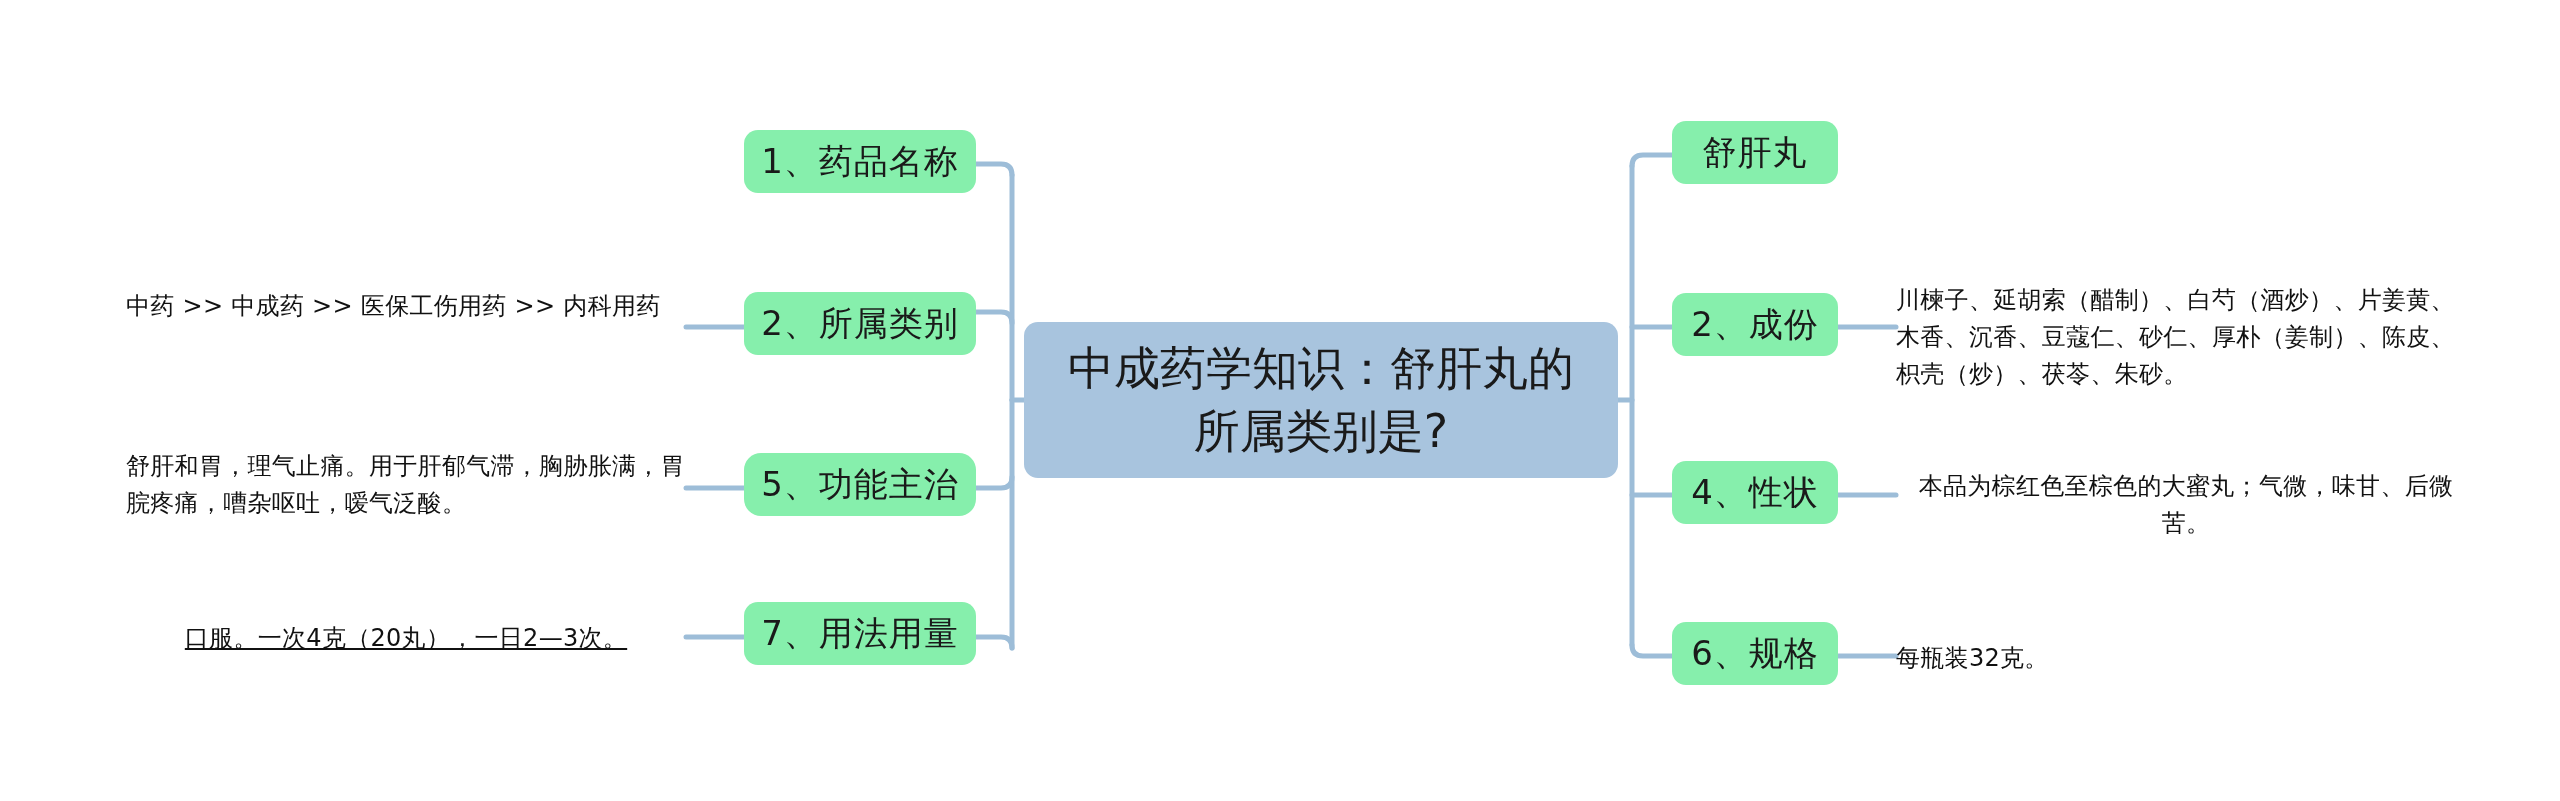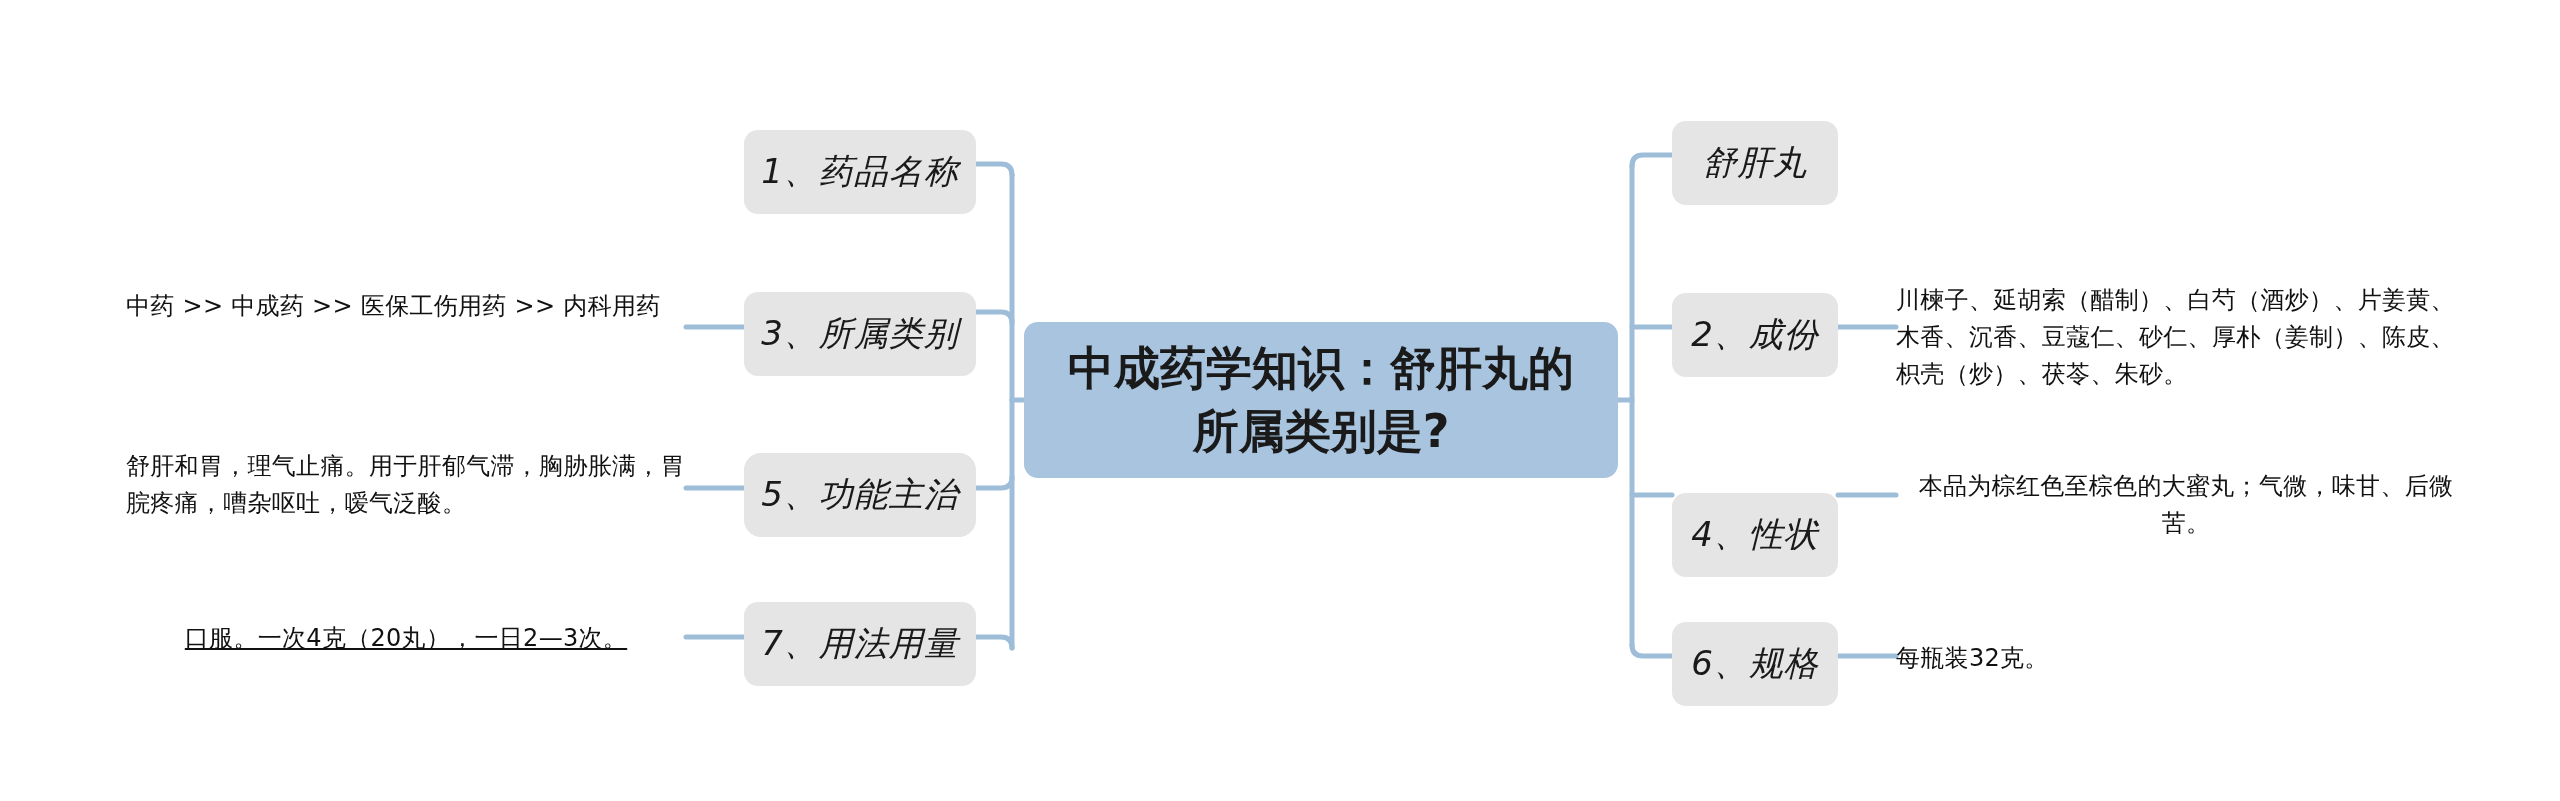--- a/index.html
+++ b/index.html
@@ -29,34 +29,32 @@
     position: absolute;
     box-sizing: border-box;
     display: flex;
     align-items: center;
     justify-content: center;
     border-radius: 14px;
     color: #1a1a1a;
     white-space: nowrap;
   }
   .node-sub {
-    background: #e5e5e5;
+    background: #86efac;
     font-size: 34px;
     letter-spacing: 1px;
-    height: 84px;
-    font-style: italic;
+    height: 63px;
   }
   .node-center {
     background: #a8c4de;
     font-size: 46px;
     line-height: 1.38;
     text-align: center;
     white-space: normal;
     padding: 10px 24px;
-    font-weight: bold;
   }
   .leaf-text {
     position: absolute;
     box-sizing: border-box;
     color: #111111;
     font-size: 24px;
     line-height: 1.55;
     letter-spacing: 0.3px;
     white-space: normal;
   }
@@ -102,21 +100,21 @@
       <path d="M 1838 495 L 1896 495"></path>
       <path d="M 1838 656 L 1896 656"></path>
     </g>
   </svg>
 
   <div class="node node-sub" style="left:744px; top:130px; width:232px;">
     <span>1、药品名称</span>
   </div>
 
   <div class="node node-sub" style="left:744px; top:292px; width:232px;">
-    <span>3、所属类别</span>
+    <span>2、所属类别</span>
   </div>
 
   <div class="node node-sub" style="left:744px; top:453px; width:232px;border-radius:17px;">
     <span>5、功能主治</span>
   </div>
 
   <div class="node node-sub" style="left:744px; top:602px; width:232px;">
     <span>7、用法用量</span>
   </div>
 
@@ -131,21 +129,21 @@
   </div>
 
   <div class="node node-sub" style="left:1672px; top:121px; width:166px;justify-content:center;">
     <span>舒肝丸</span>
   </div>
 
   <div class="node node-sub" style="left:1672px; top:293px; width:166px;">
     <span>2、成份</span>
   </div>
 
-  <div class="node node-sub" style="left:1672px; top:461px; width:166px;margin-top:32px;">
+  <div class="node node-sub" style="left:1672px; top:461px; width:166px;">
     <span>4、性状</span>
   </div>
 
   <div class="node node-sub" style="left:1672px; top:622px; width:166px;">
     <span>6、规格</span>
   </div>
 
   <div class="leaf-text left-al" style="left:1896px; top:282px; width:580px;">川楝子、延胡索（醋制）、白芍（酒炒）、片姜黄、木香、沉香、豆蔻仁、砂仁、厚朴（姜制）、陈皮、枳壳（炒）、茯苓、朱砂。</div>
 
   <div class="leaf-text left-al" style="left:1896px; top:468px; width:580px;text-align:center;">本品为棕红色至棕色的大蜜丸；气微，味甘、后微苦。</div>

